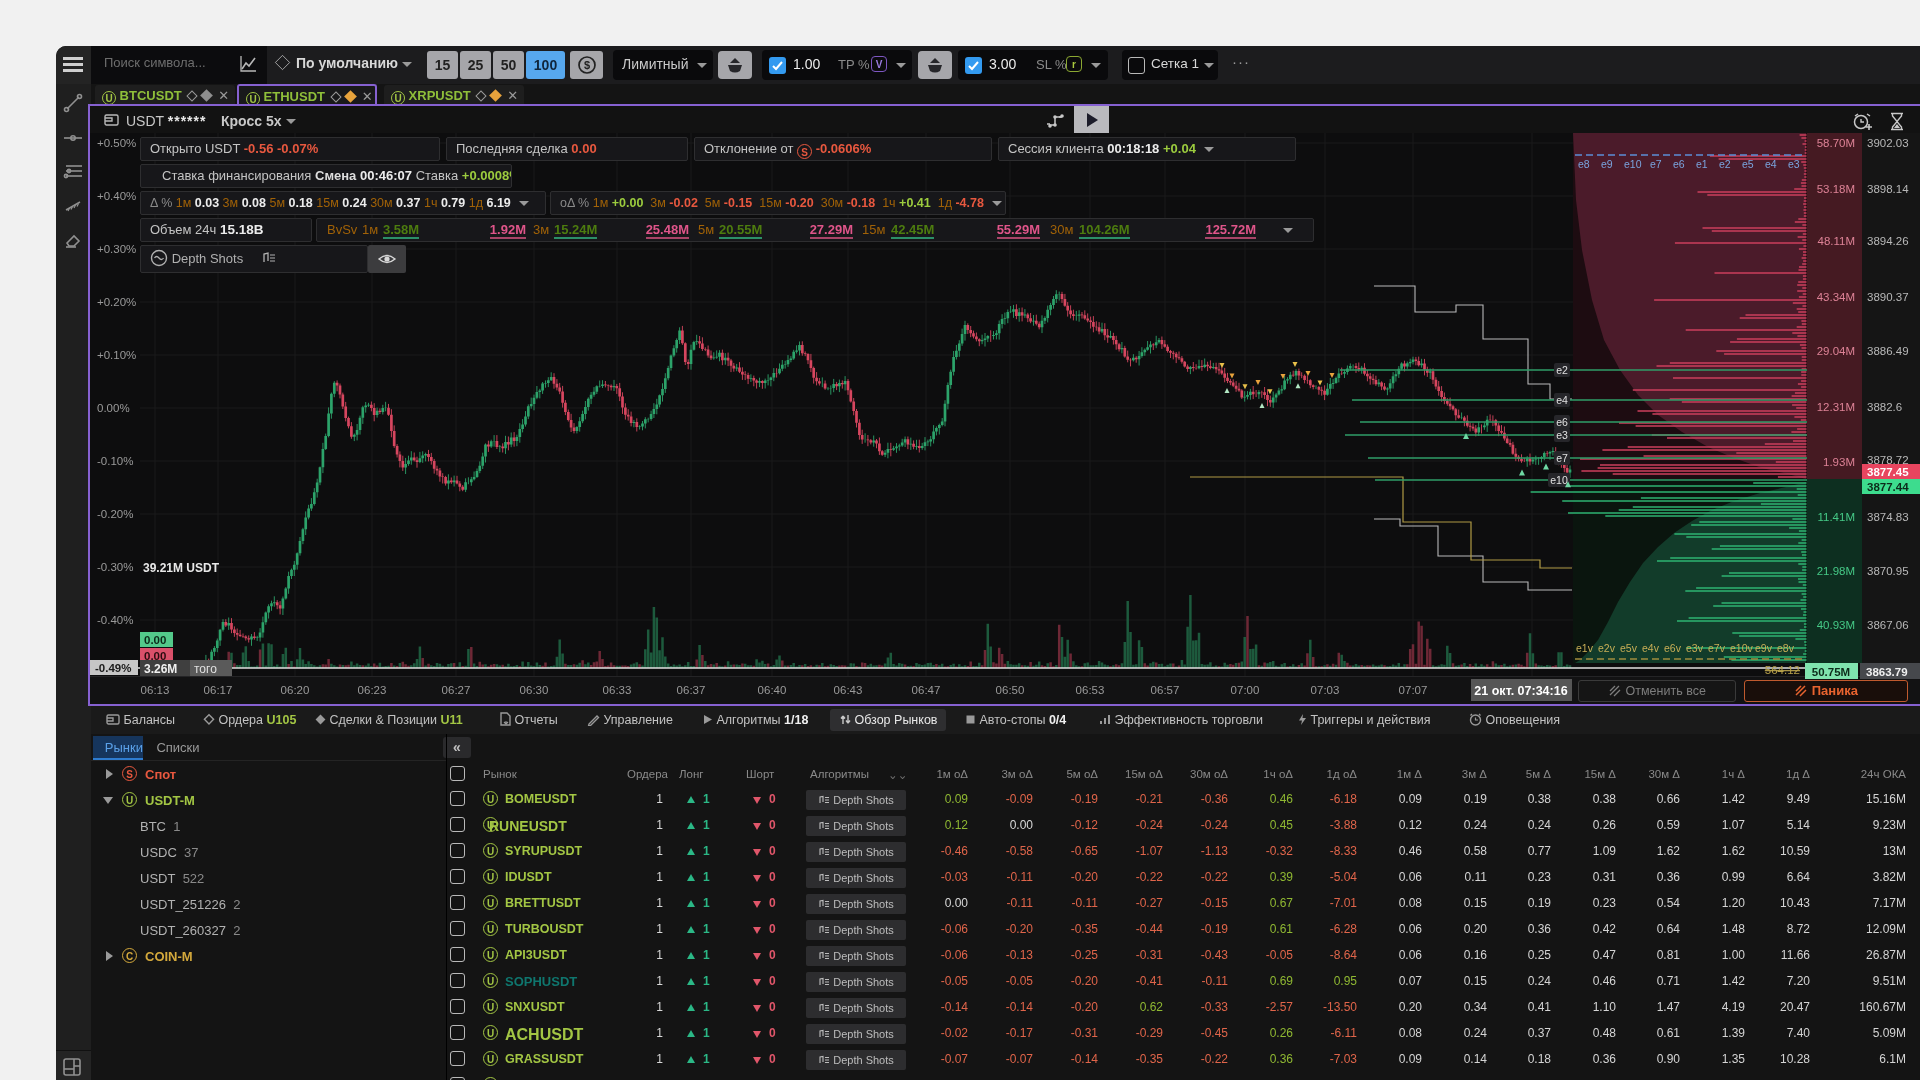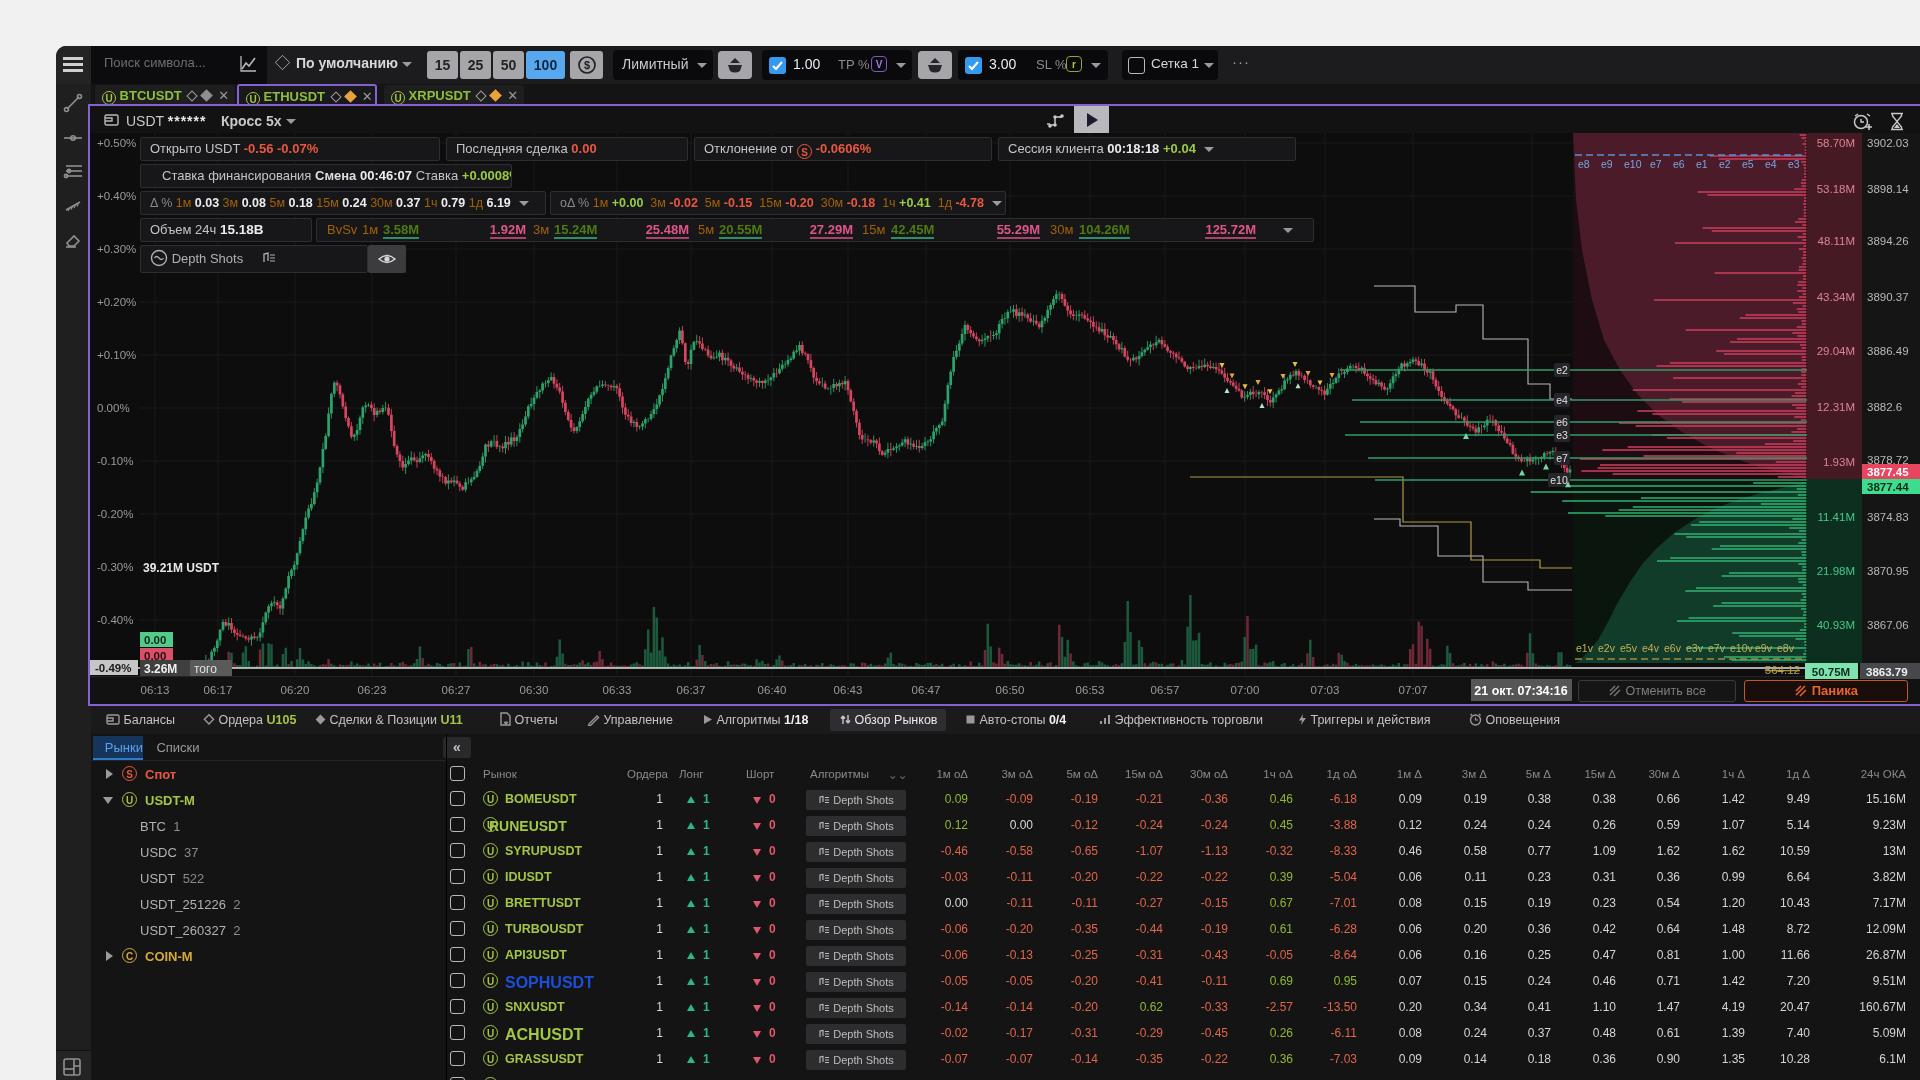--- a/index.html
+++ b/index.html
@@ -606,21 +606,21 @@
 <div class="num" style="left:1352px;top:948px;width:70px;color:#d4d4d4">0.06</div>
 <div class="num" style="left:1417px;top:948px;width:70px;color:#d4d4d4">0.16</div>
 <div class="num" style="left:1481px;top:948px;width:70px;color:#d4d4d4">0.25</div>
 <div class="num" style="left:1546px;top:948px;width:70px;color:#d4d4d4">0.47</div>
 <div class="num" style="left:1610px;top:948px;width:70px;color:#d4d4d4">0.81</div>
 <div class="num" style="left:1675px;top:948px;width:70px;color:#d4d4d4">1.00</div>
 <div class="num" style="left:1740px;top:948px;width:70px;color:#d4d4d4">11.66</div>
 <div class="num" style="left:1816px;top:948px;width:90px;color:#d4d4d4">26.87M</div>
 <div class="ck cke" style="left:450px;top:973px;width:15px;height:15px"></div>
 <div class="abs" style="left:483px;top:973px;width:15px;height:15px;border:1.5px solid #a3c644;border-radius:50%;color:#a3c644;font-size:10px;line-height:15px;text-align:center;font-weight:bold">U</div>
-<div class="abs" style="left:505px;top:974px;font-size:16px;color:#1d4ed8;font-weight:bold">SOPHUSDT</div>
+<div class="abs" style="left:505px;top:974px;font-size:13px;color:#0f766e;font-weight:bold">SOPHUSDT</div>
 <div class="num" style="left:593px;top:974px;width:70px;color:#d8d8d8">1</div>
 <div class="abs" style="left:687px;top:978px;width:0;height:0;border-left:4.5px solid transparent;border-right:4.5px solid transparent;border-bottom:7px solid #2bb886"></div>
 <div class="abs" style="left:703px;top:974px;font-size:12px;color:#2bb886;font-weight:bold">1</div>
 <div class="abs" style="left:753px;top:979px;width:0;height:0;border-left:4.5px solid transparent;border-right:4.5px solid transparent;border-top:7px solid #e0566a"></div>
 <div class="abs" style="left:769px;top:974px;font-size:12px;color:#e0566a;font-weight:bold">0</div>
 <div class="dsbtn" style="left:806px;top:972px"><svg width="12" height="10" style="vertical-align:-1px">
       <path d="M2 8 V2 L5 1.5 V7" stroke="#bdbdbd" stroke-width="1.1" fill="none"></path>
       <path d="M7 2.5 h4 M7 5 h4 M7 7.5 h4" stroke="#bdbdbd" stroke-width="1"></path>
     </svg> Depth Shots</div>
 <div class="num" style="left:898px;top:974px;width:70px;color:#e0654a">-0.05</div>

